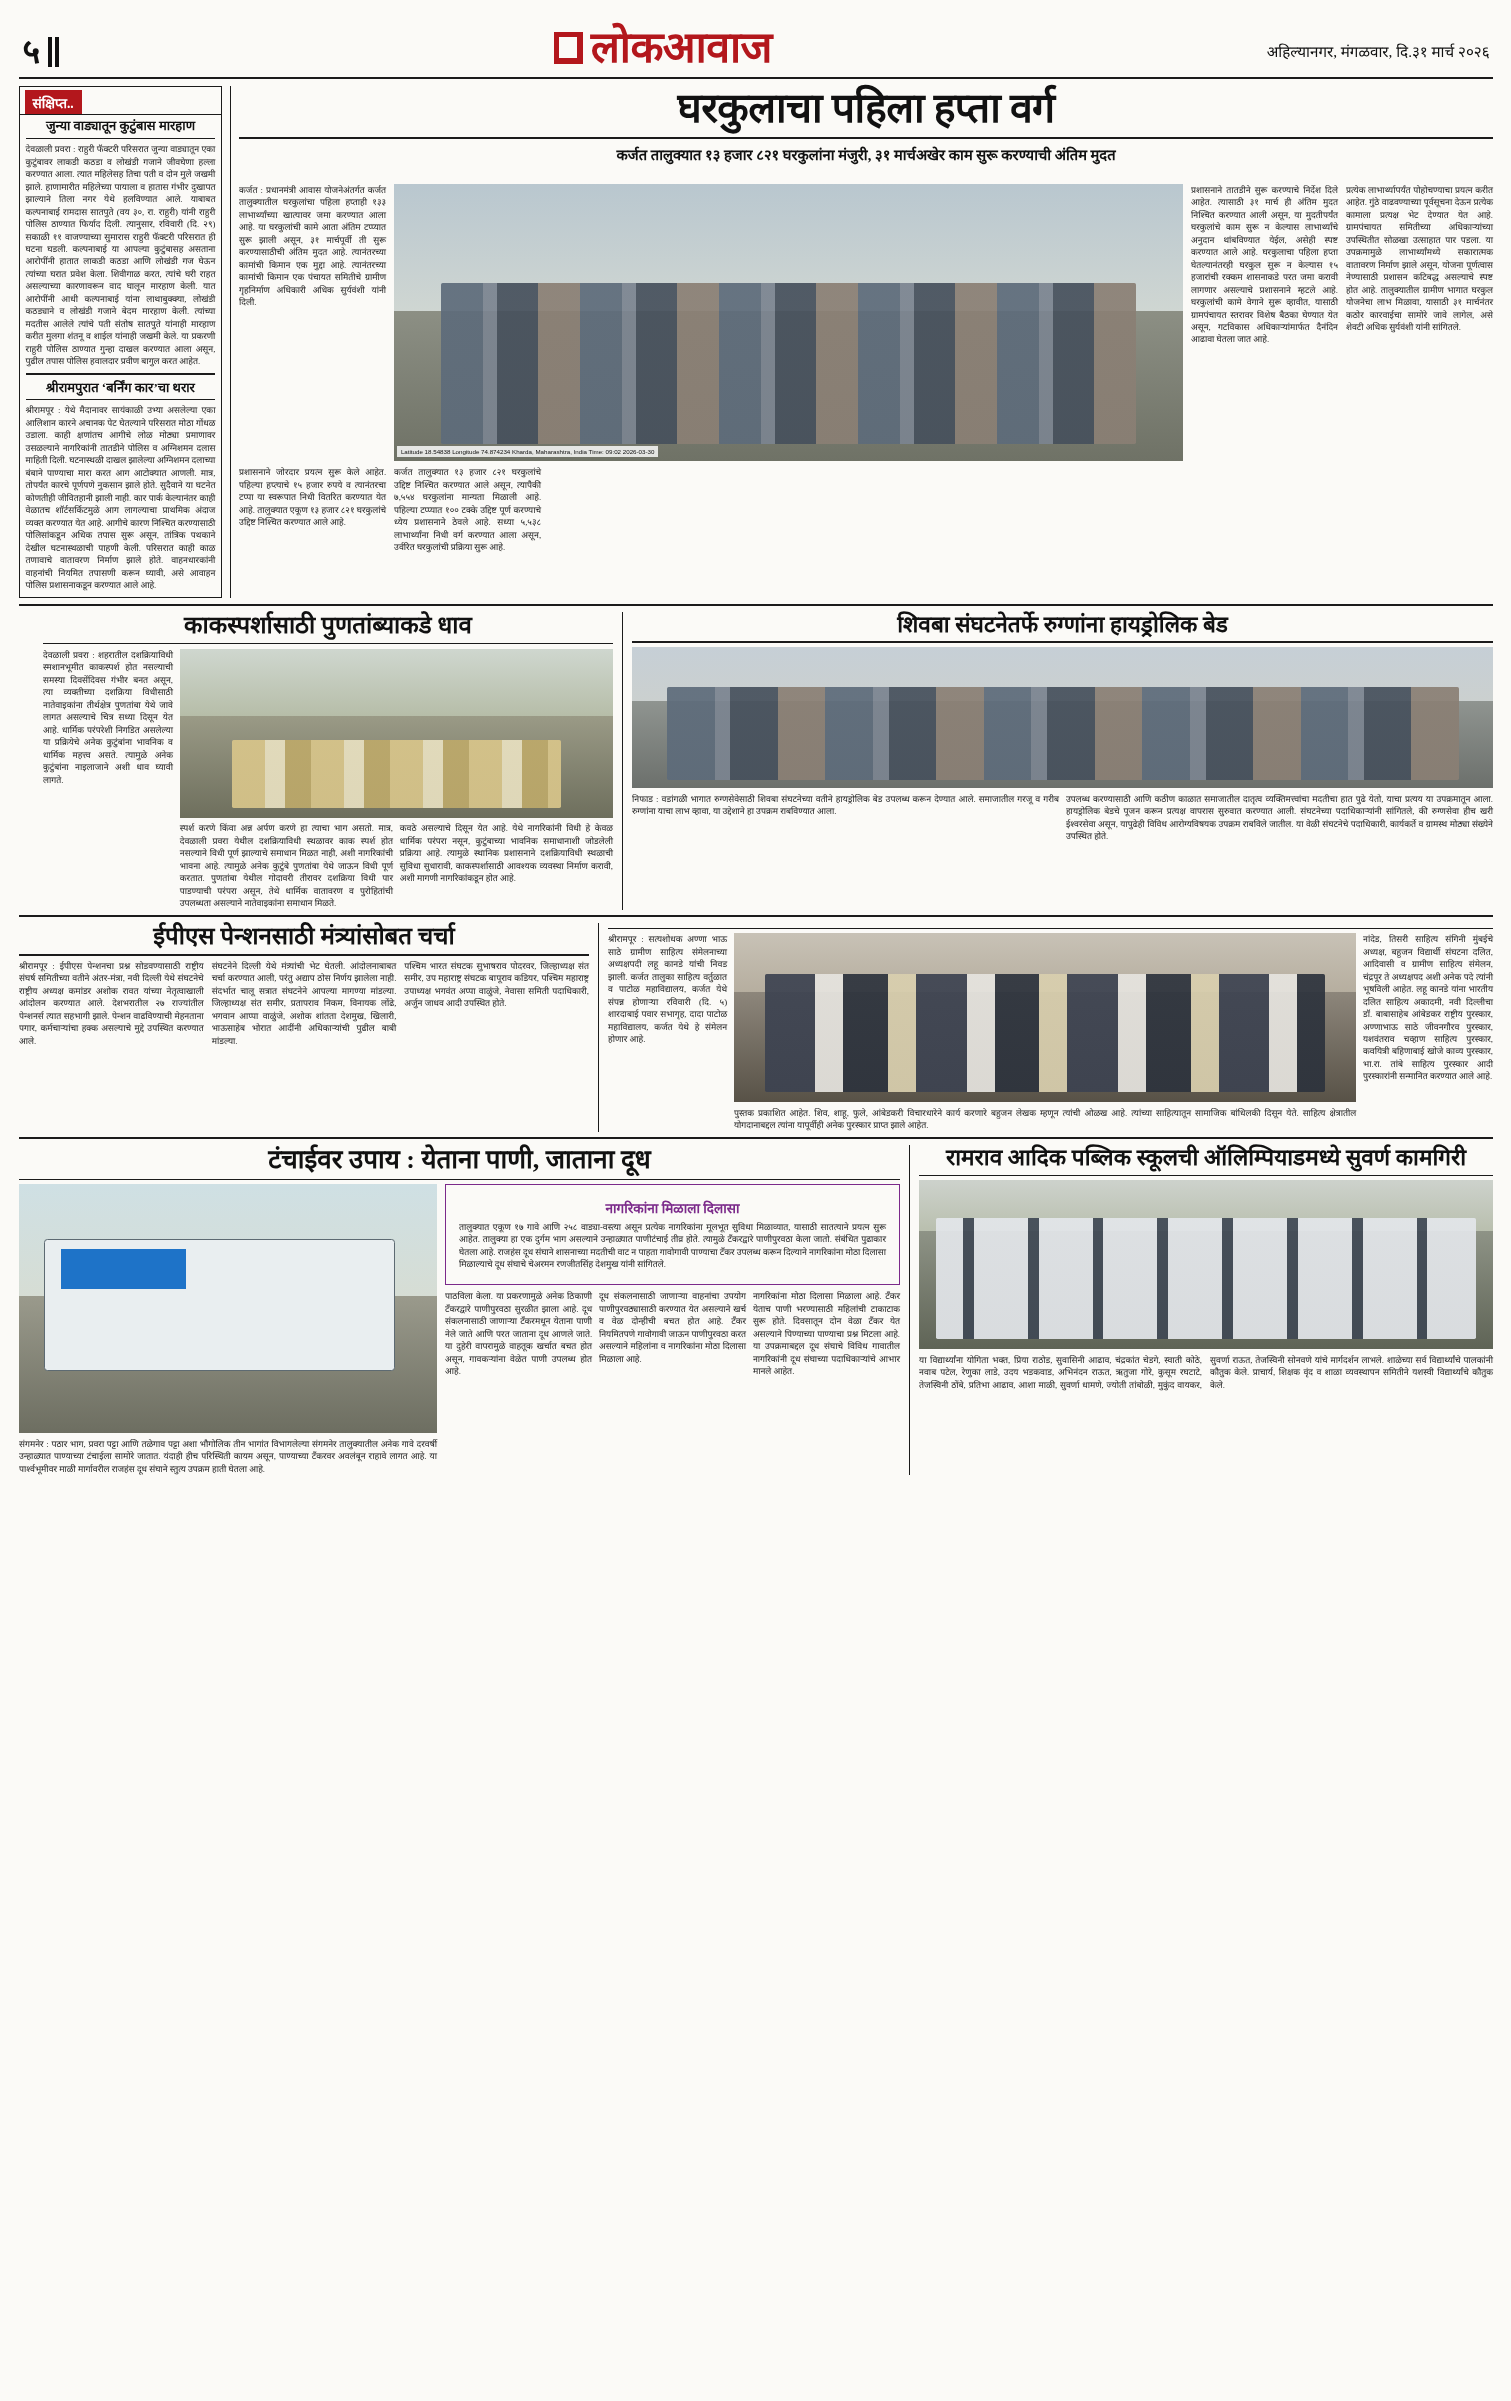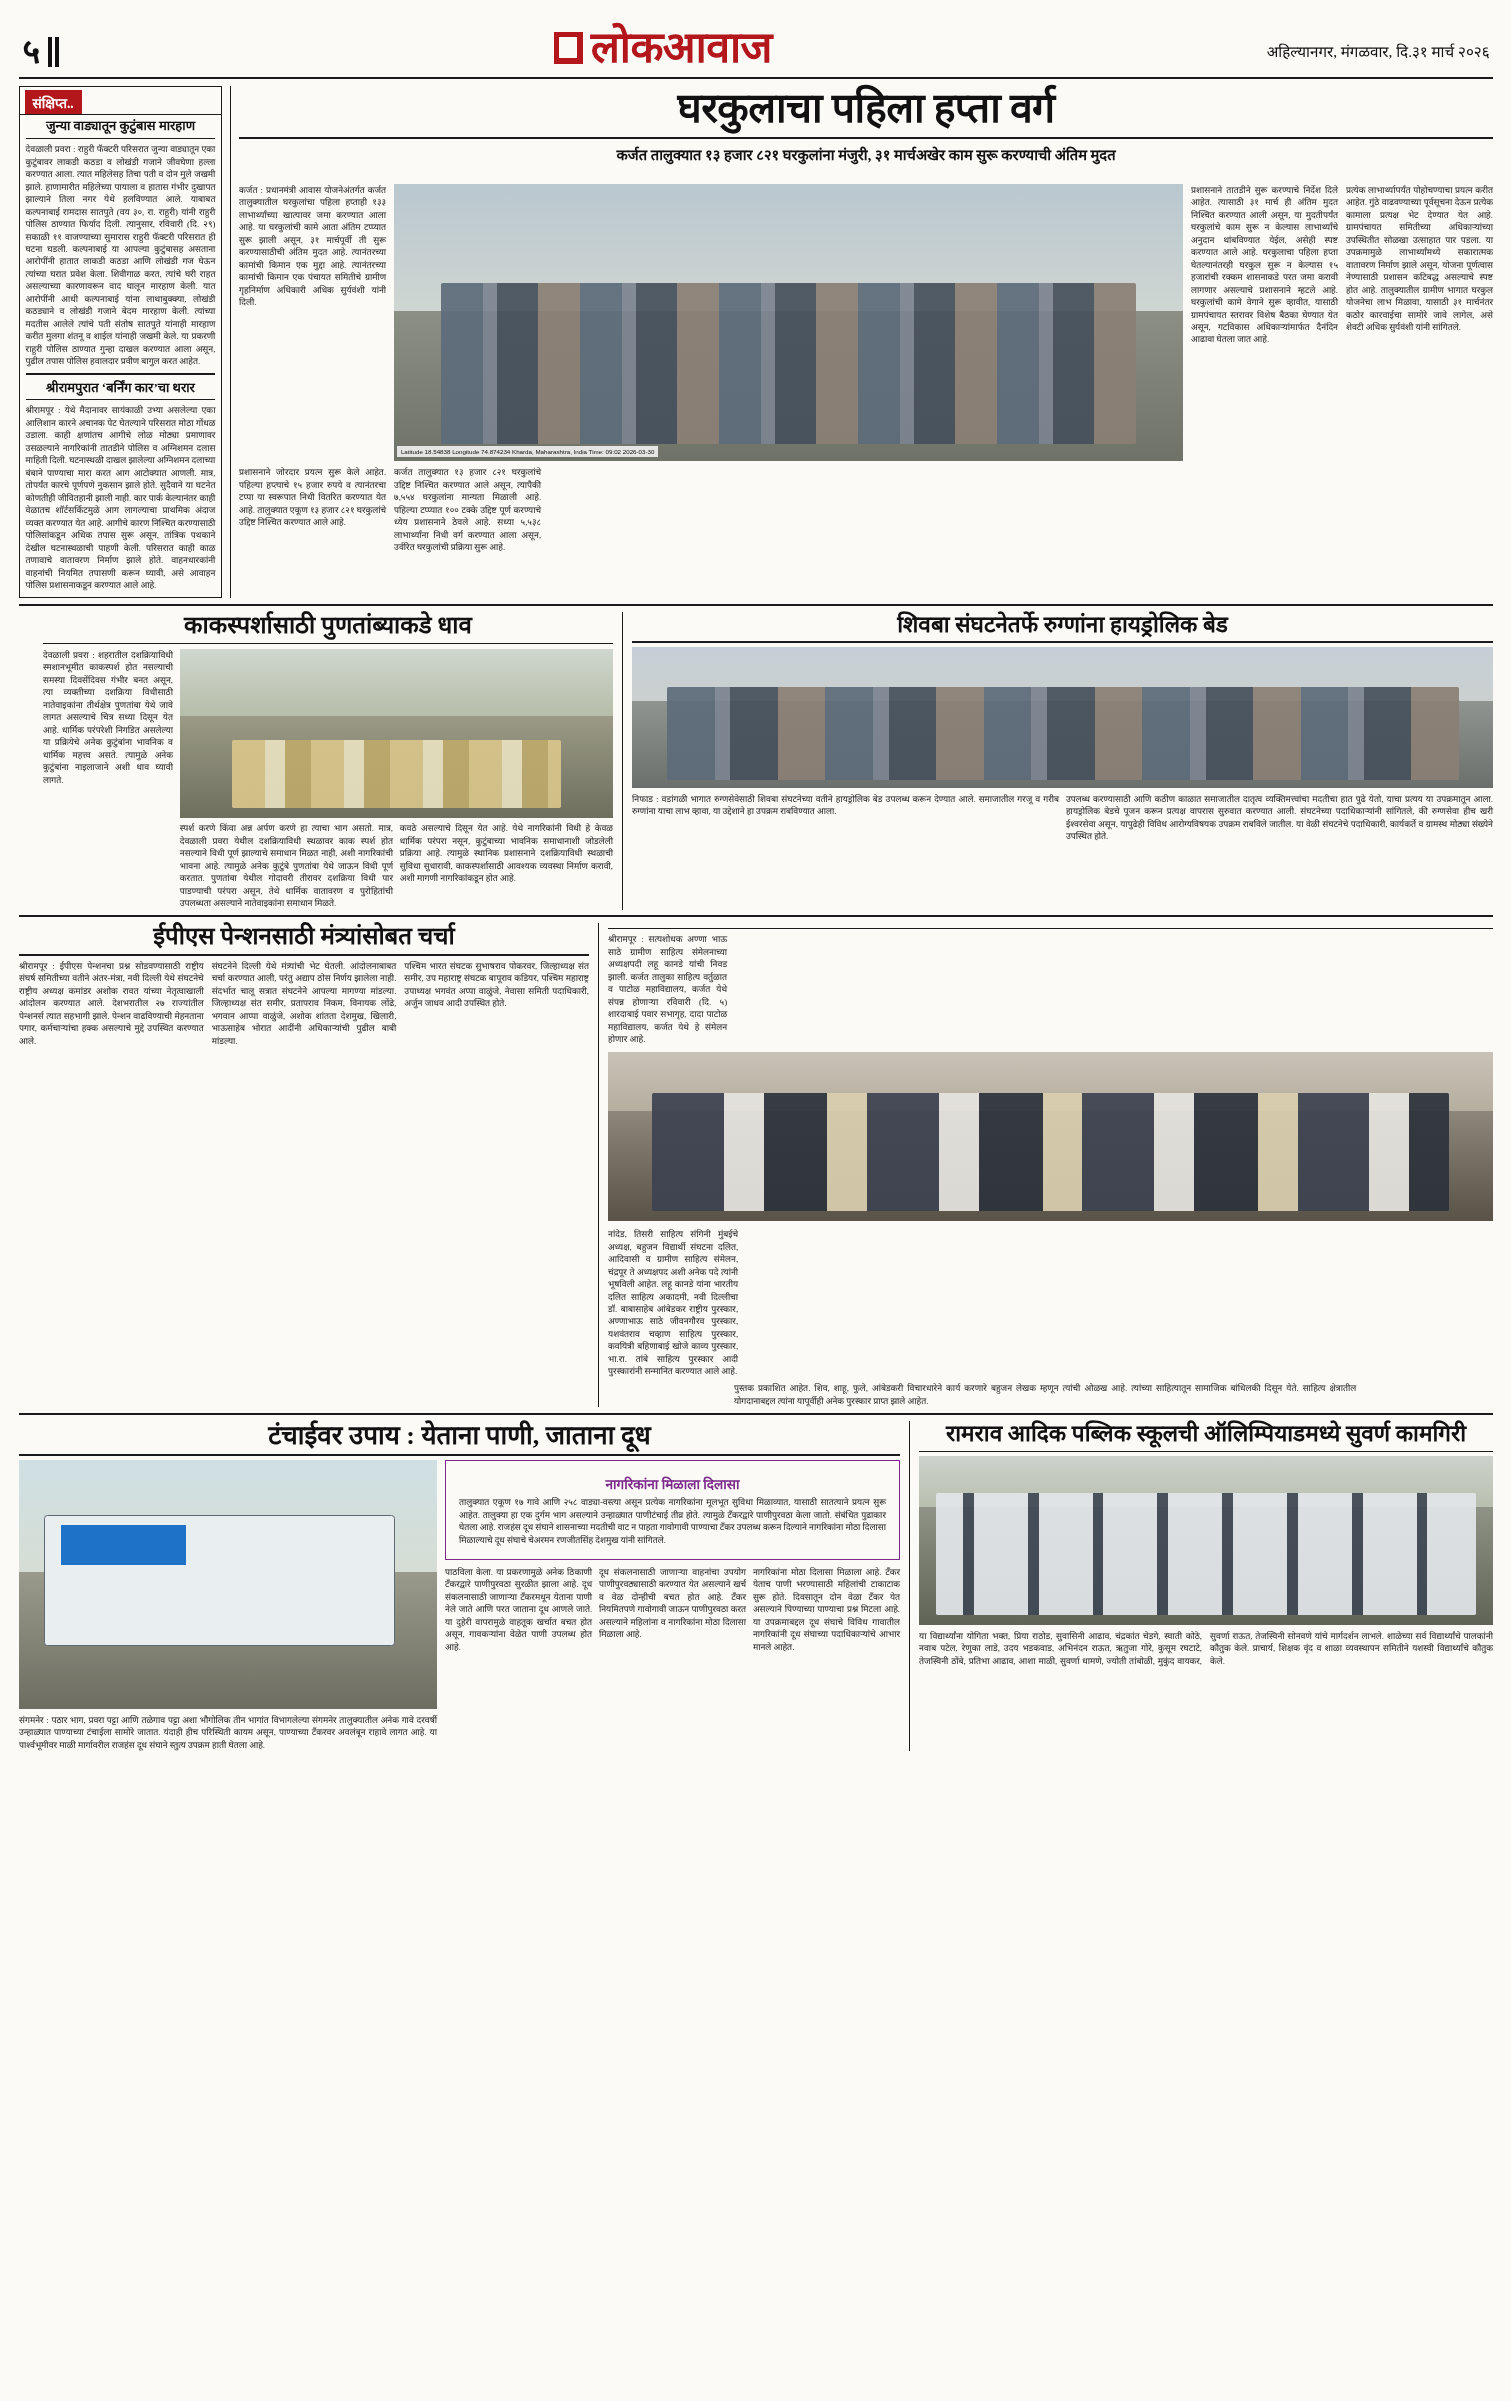--- a/index.html
+++ b/index.html
@@ -150,29 +150,29 @@
 
   <div class="rule"></div>
 
   <div style="display:flex;gap:9px;">
     <div class="col" style="width:570px;">
       <div class="hl" style="font-size:24px;text-align:center;">ईपीएस पेन्शनसाठी मंत्र्यांसोबत चर्चा</div>
       <div class="thin-rule"></div>
       <div style="display:flex;gap:8px;">
         <div style="flex:1;" class="body-txt">श्रीरामपूर : ईपीएस पेन्शनचा प्रश्न सोडवण्यासाठी राष्ट्रीय संघर्ष समितीच्या वतीने अंतर-मंत्रा, नवी दिल्ली येथे संघटनेचे राष्ट्रीय अध्यक्ष कमांडर अशोक रावत यांच्या नेतृत्वाखाली आंदोलन करण्यात आले. देशभरातील २७ राज्यांतील पेन्शनर्स त्यात सहभागी झाले. पेन्शन वाढविण्याची मेहनताना पगार, कर्मचाऱ्यांचा हक्क असल्याचे मुद्दे उपस्थित करण्यात आले.</div>
         <div style="flex:1;" class="body-txt">संघटनेने दिल्ली येथे मंत्र्यांची भेट घेतली. आंदोलनाबाबत चर्चा करण्यात आली, परंतु अद्याप ठोस निर्णय झालेला नाही. संदर्भात चालू सत्रात संघटनेने आपल्या मागण्या मांडल्या. जिल्हाध्यक्ष संत समीर, प्रतापराव निकम, विनायक लोंढे, भगवान आप्पा वाळुंजे, अशोक शांतता देशमुख, खिलारी, भाऊसाहेब भोरात आदींनी अधिकाऱ्यांची पुढील बाबी मांडल्या.</div>
-        <div style="flex:1;" class="body-txt">पश्चिम भारत संघटक सुभाषराव पोकरवर, जिल्हाध्यक्ष संत समीर, उप महाराष्ट्र संघटक बापूराव कडियर, पश्चिम महाराष्ट्र उपाध्यक्ष भगवंत अप्पा वाळुंजे, नेवासा समिती पदाधिकारी, अर्जुन जाधव आदी उपस्थित होते.</div>
-      </div>
-    </div>
-
-    <div class="vrule"></div>
-
-    <div class="col" style="flex:1;">
-      <div class="thin-rule"></div>
-      <div style="display:flex;gap:6.8px;flex-direction:column;">
+        <div style="flex:1;" class="body-txt">पश्चिम भारत संघटक सुभाषराव पोदरवर, जिल्हाध्यक्ष संत समीर, उप महाराष्ट्र संघटक बापूराव कडियर, पश्चिम महाराष्ट्र उपाध्यक्ष भगवंत अप्पा वाळुंजे, नेवासा समिती पदाधिकारी, अर्जुन जाधव आदी उपस्थित होते.</div>
+      </div>
+    </div>
+
+    <div class="vrule"></div>
+
+    <div class="col" style="flex:1;">
+      <div class="thin-rule"></div>
+      <div style="display:flex;gap:6.8px;">
         <div style="width:119px;" class="body-txt">श्रीरामपूर : सत्यशोधक अण्णा भाऊ साठे ग्रामीण साहित्य संमेलनाच्या अध्यक्षपदी लहू कानडे यांची निवड झाली. कर्जत तालुका साहित्य वर्तुळात व पाटोळ महाविद्यालय, कर्जत येथे संपन्न होणाऱ्या रविवारी (दि. ५) शारदाबाई पवार सभागृह, दादा पाटोळ महाविद्यालय, कर्जत येथे हे संमेलन होणार आहे.</div>
         <div style="flex:1;">
           <div class="photo" style="height:169px;">
             <div class="ph-sky" style="height:35%;background:linear-gradient(#c8c2b6,#b6ae9f);"></div>
             <div class="ph-ground" style="height:65%;background:linear-gradient(#8d867b,#585247);"></div>
             <div class="ph-people" style="left:5%;right:5%;height:70%;background:repeating-linear-gradient(90deg,#3c4250 0 9%,#e6e4df 9% 14%,#2c323c 14% 22%,#d9cfae 22% 27%);"></div>
           </div>
         </div>
         <div style="width:130px;" class="body-txt">नांदेड, तिसरी साहित्य संगिनी मुंबईचे अध्यक्ष, बहुजन विद्यार्थी संघटना दलित, आदिवासी व ग्रामीण साहित्य संमेलन, चंद्रपूर ते अध्यक्षपद अशी अनेक पदे त्यांनी भूषविली आहेत. लहू कानडे यांना भारतीय दलित साहित्य अकादमी, नवी दिल्लीचा डॉ. बाबासाहेब आंबेडकर राष्ट्रीय पुरस्कार, अण्णाभाऊ साठे जीवनगौरव पुरस्कार, यशवंतराव चव्हाण साहित्य पुरस्कार, कवयित्री बहिणाबाई खोजे काव्य पुरस्कार, भा.रा. तांबे साहित्य पुरस्कार आदी पुरस्कारांनी सन्मानित करण्यात आले आहे.</div>
       </div>

